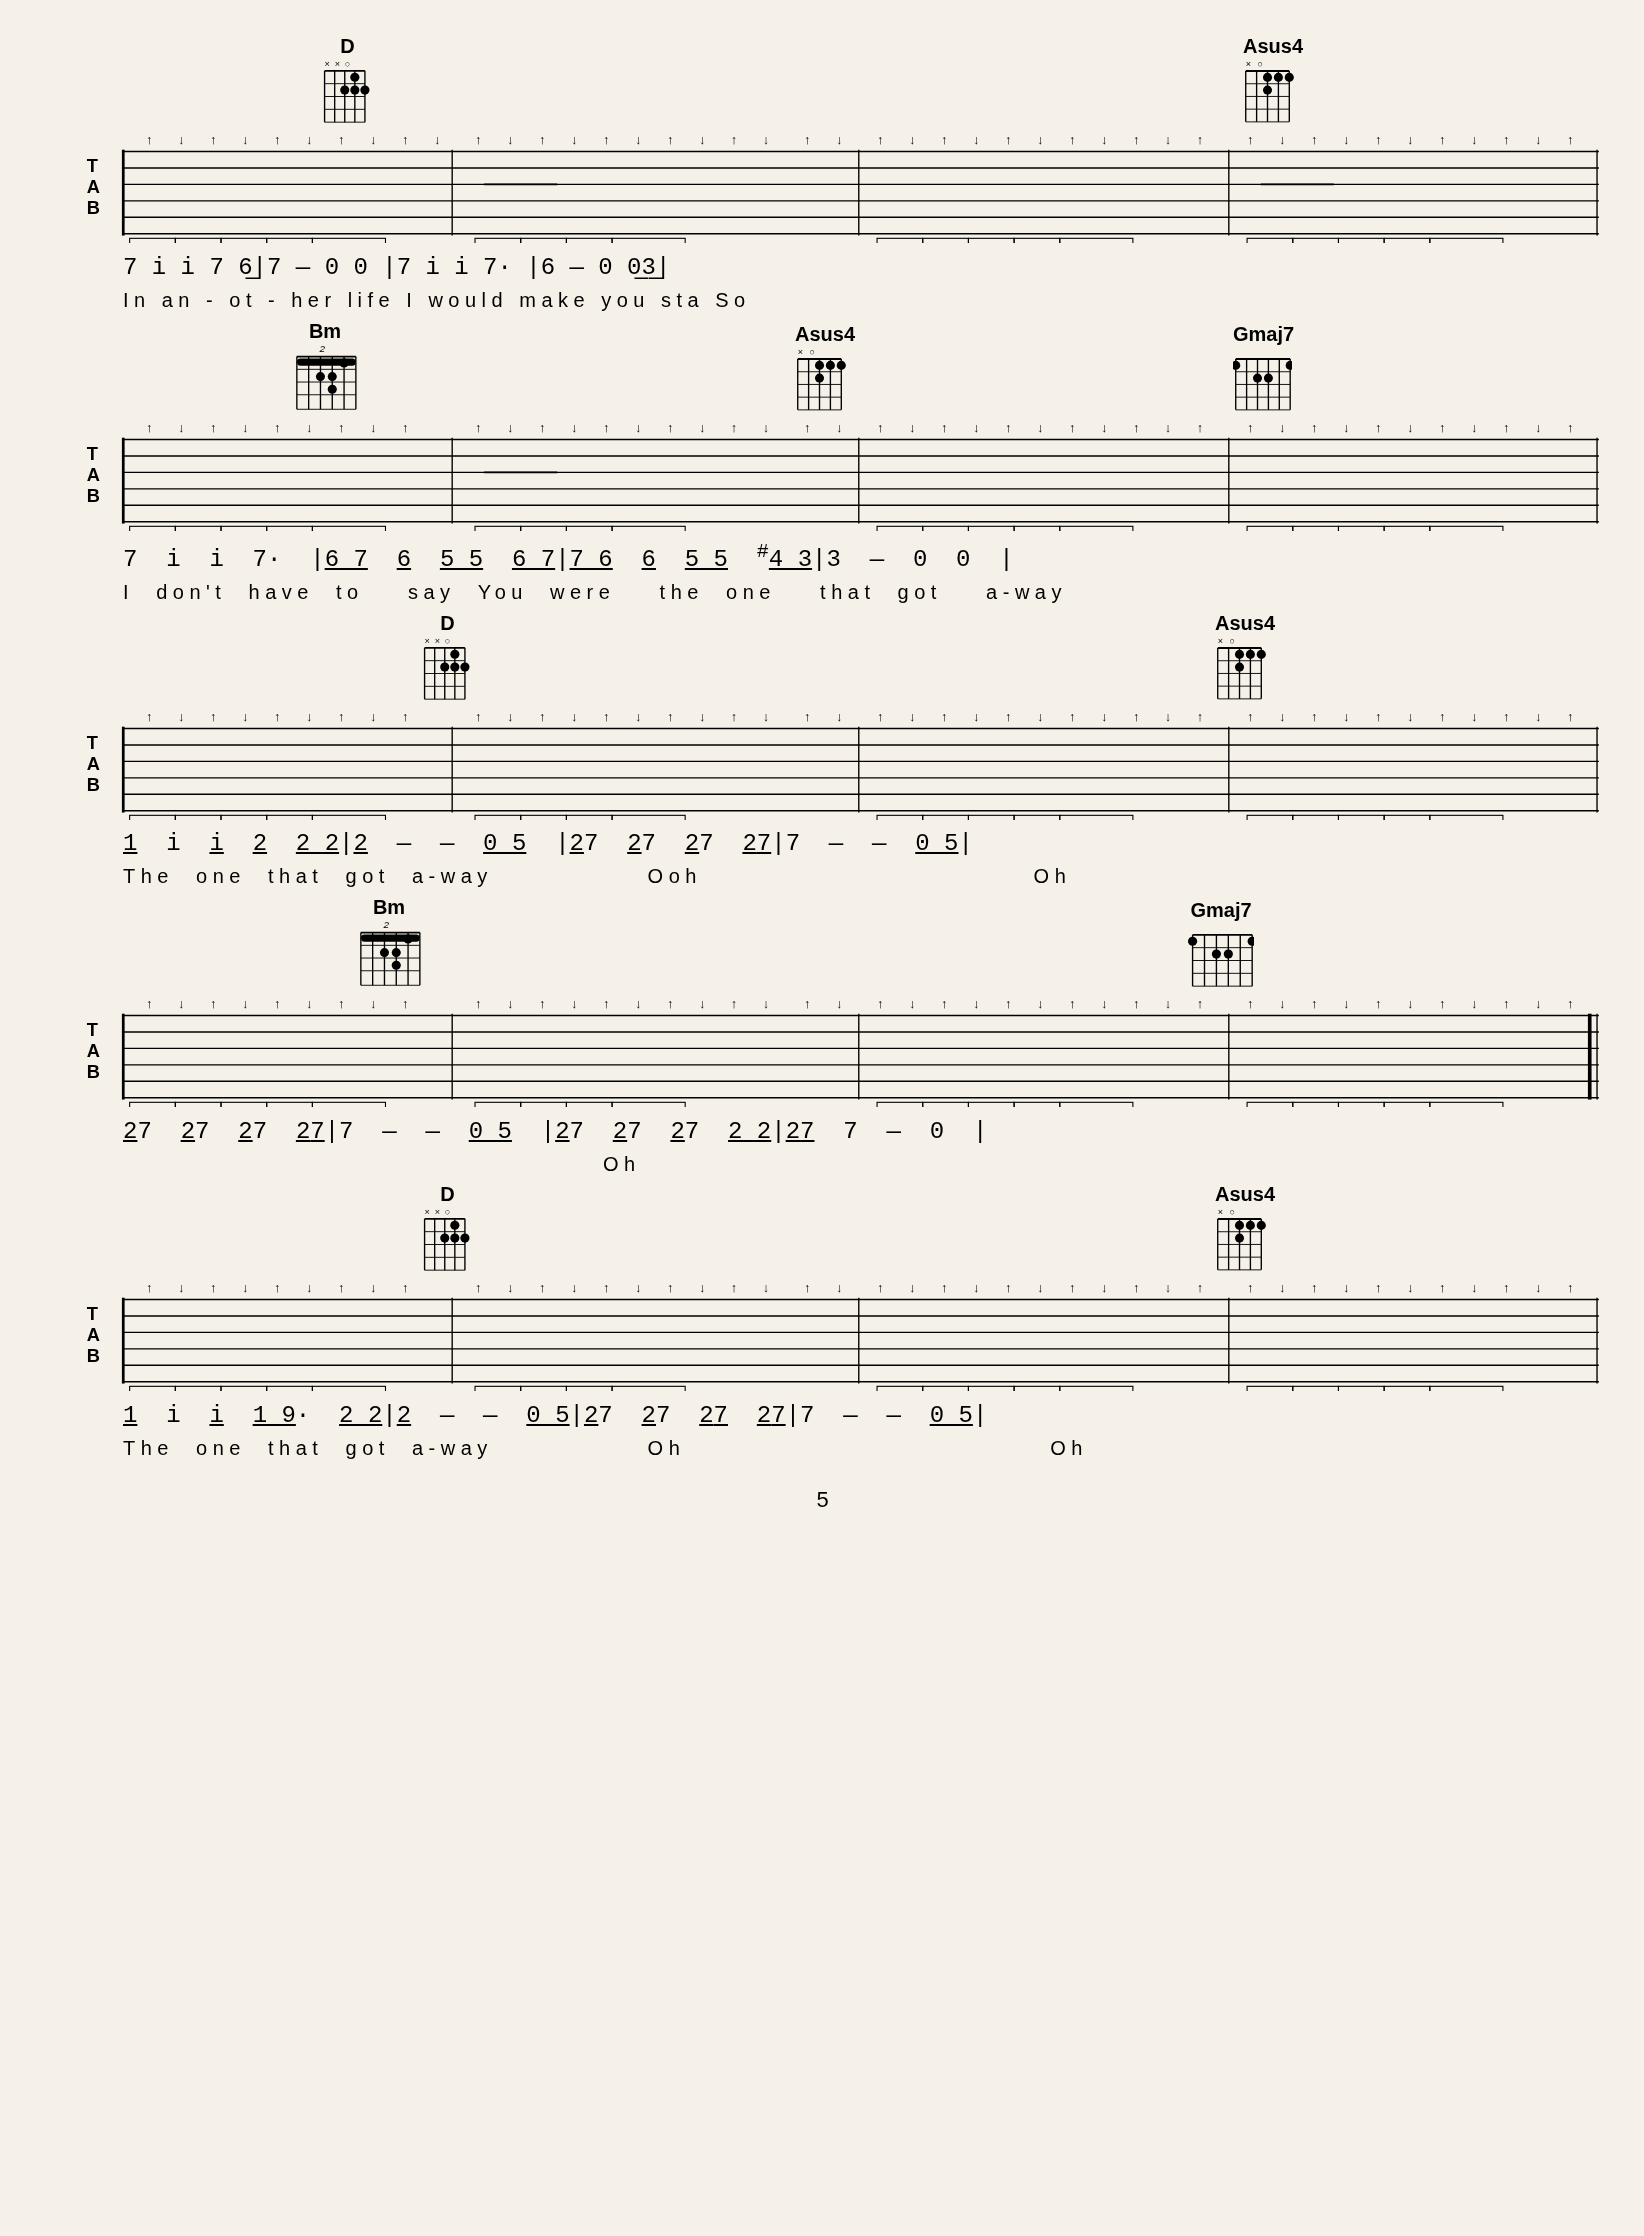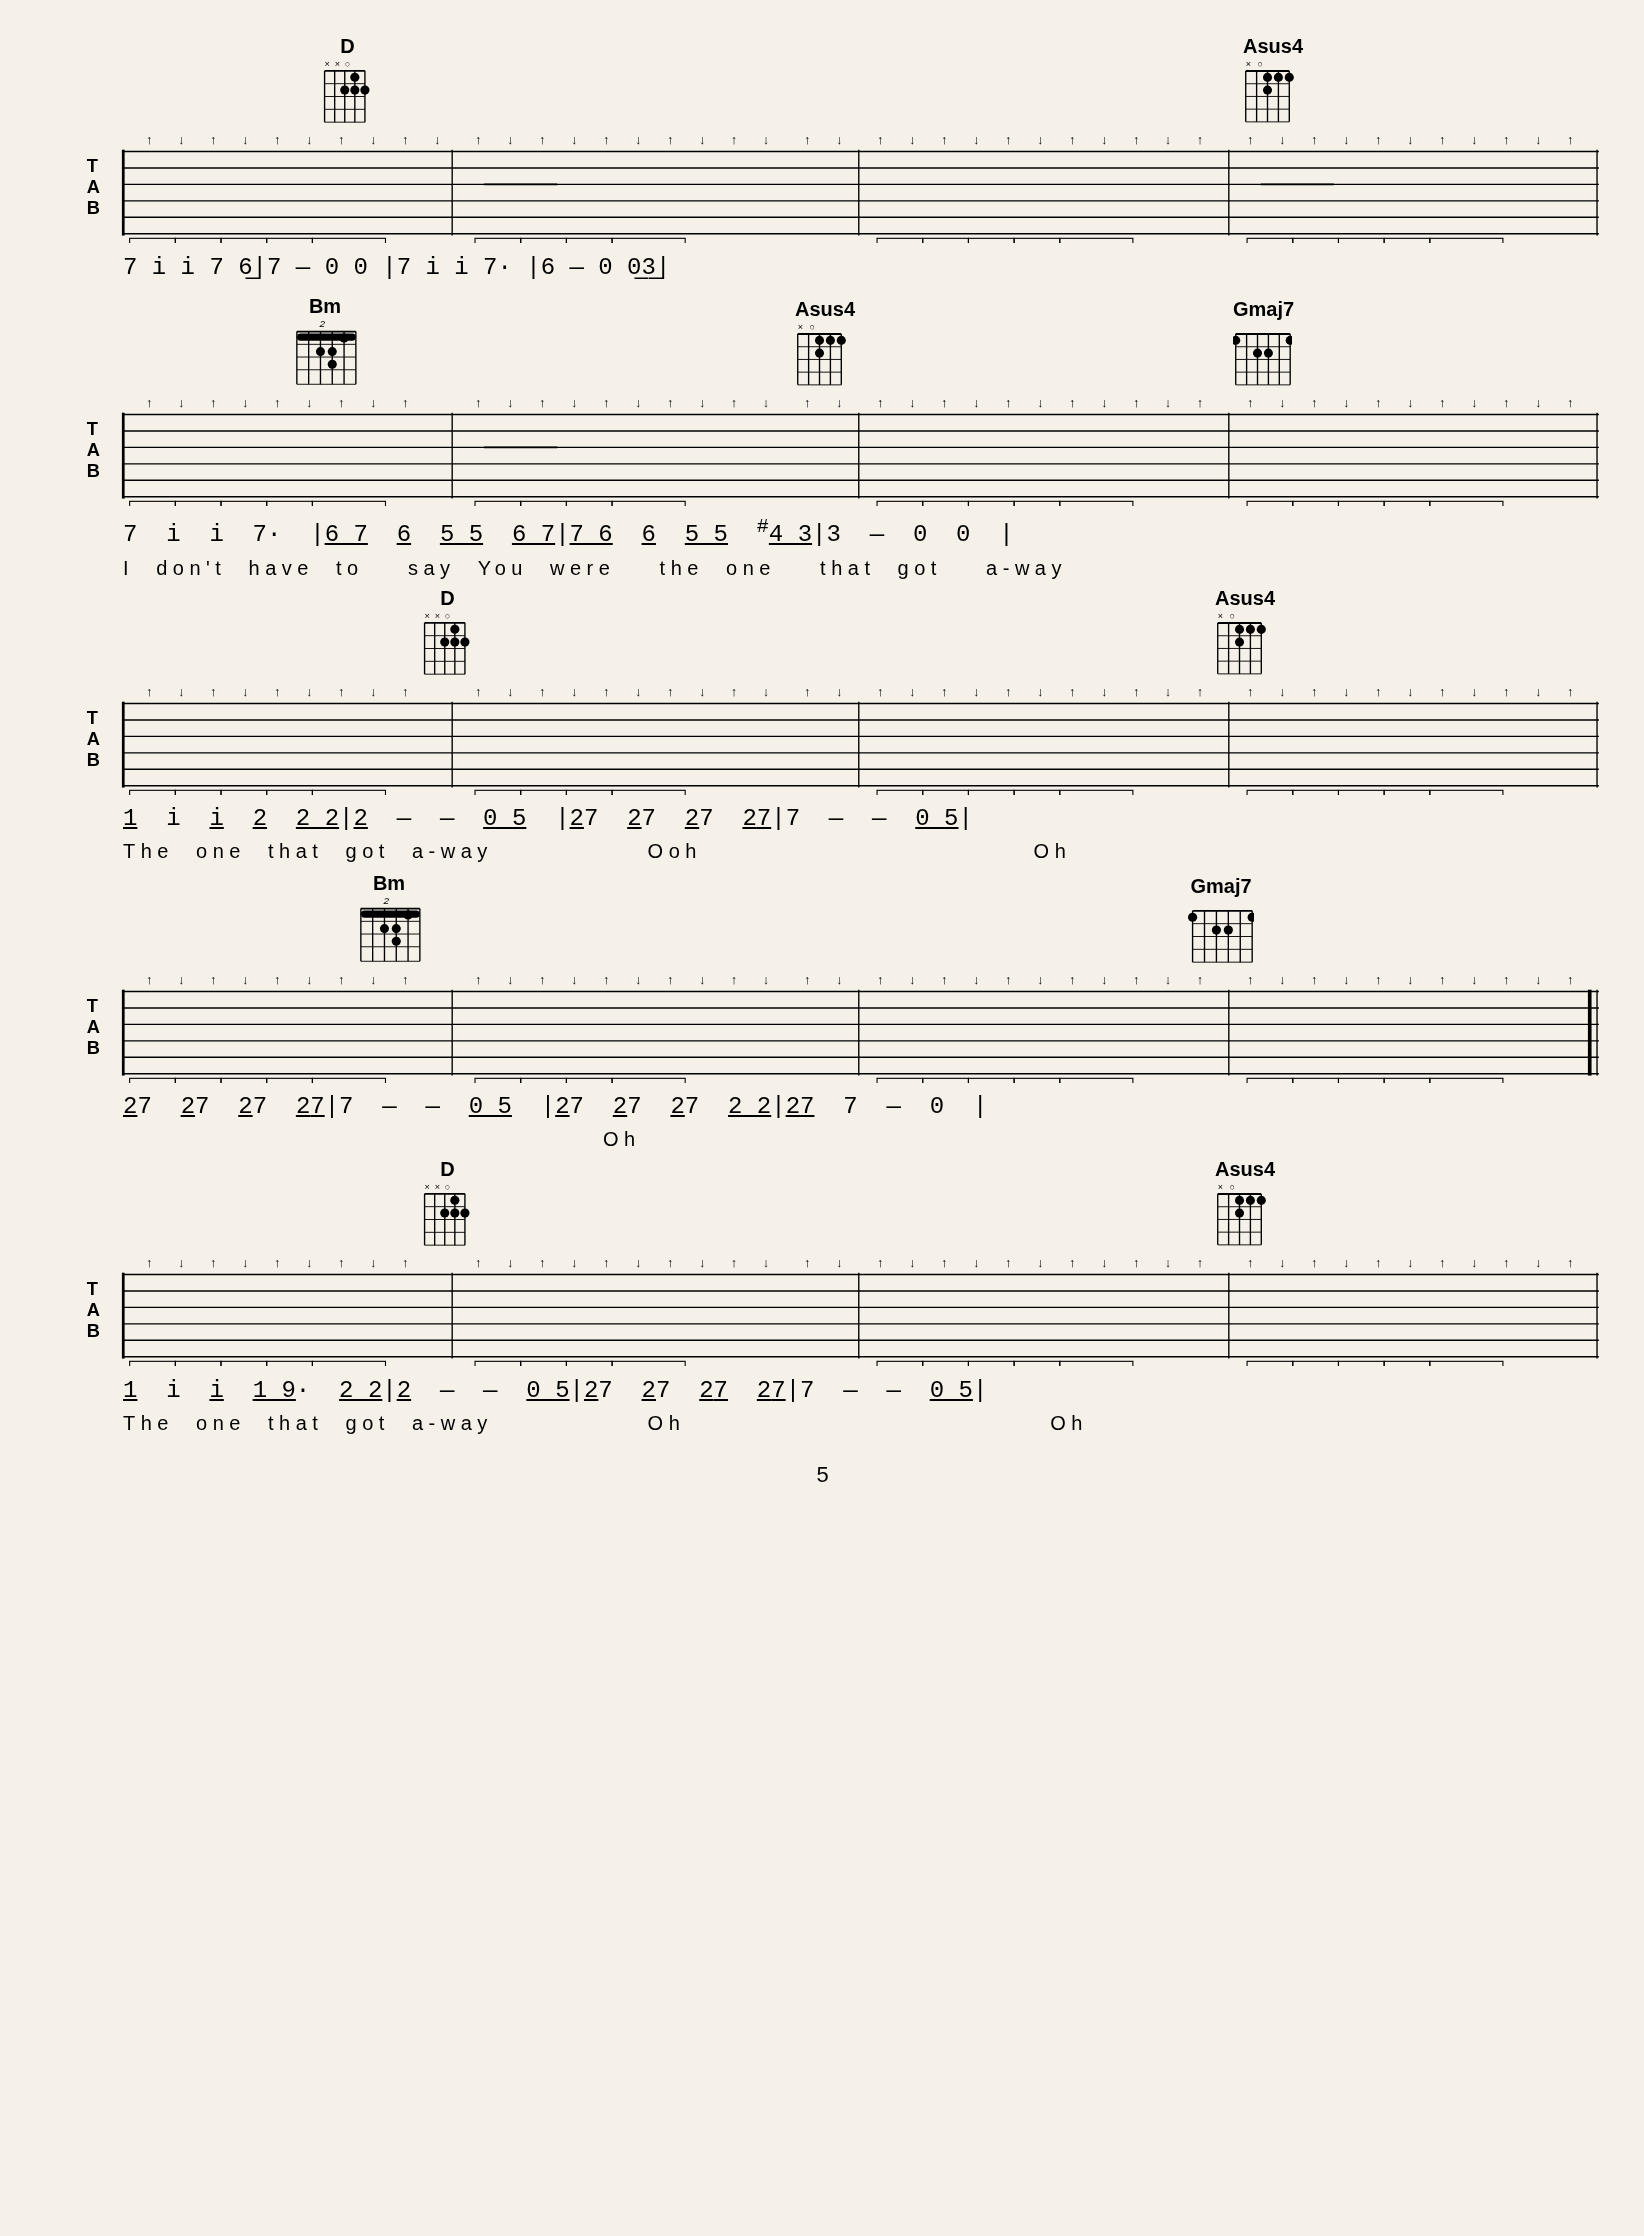--- a/index.html
+++ b/index.html
@@ -241,20 +241,23 @@
         <rect x="1335" y="125" width="50" height="18" fill="none" stroke="black" stroke-width="1.2"></rect>
         <rect x="1385" y="125" width="50" height="18" fill="none" stroke="black" stroke-width="1.2"></rect>
         <rect x="1435" y="125" width="50" height="18" fill="none" stroke="black" stroke-width="1.2"></rect>
         <rect x="1485" y="125" width="80" height="18" fill="none" stroke="black" stroke-width="1.2"></rect>
       </svg>
 
       <div class="notation-line">
         <span>7  i  i  7  6̲|7  —  0  0  |7  i  i  7·  |6  —  0  0̲3̲|</span>
       </div>
 
+      <div class="lyrics-line">
+        <span>In  an - ot - her  life               I  would  make  you  sta          So</span>
+      </div>
     </div>
 
     <div class="section-block">
 
       <div style="position:relative; height:91px; margin-bottom:0;">
 
         <div style="position:absolute; left:219px; bottom:0; text-align:center;">
           <div style="font-size:20px; font-weight:bold; font-family:Arial,sans-serif;">Bm</div>
           <svg width="66" height="69" class="chord-svg" viewBox="0 0 72 76">
             <text x="30" y="10" font-size="11" font-family="Arial" font-style="italic">2</text>

